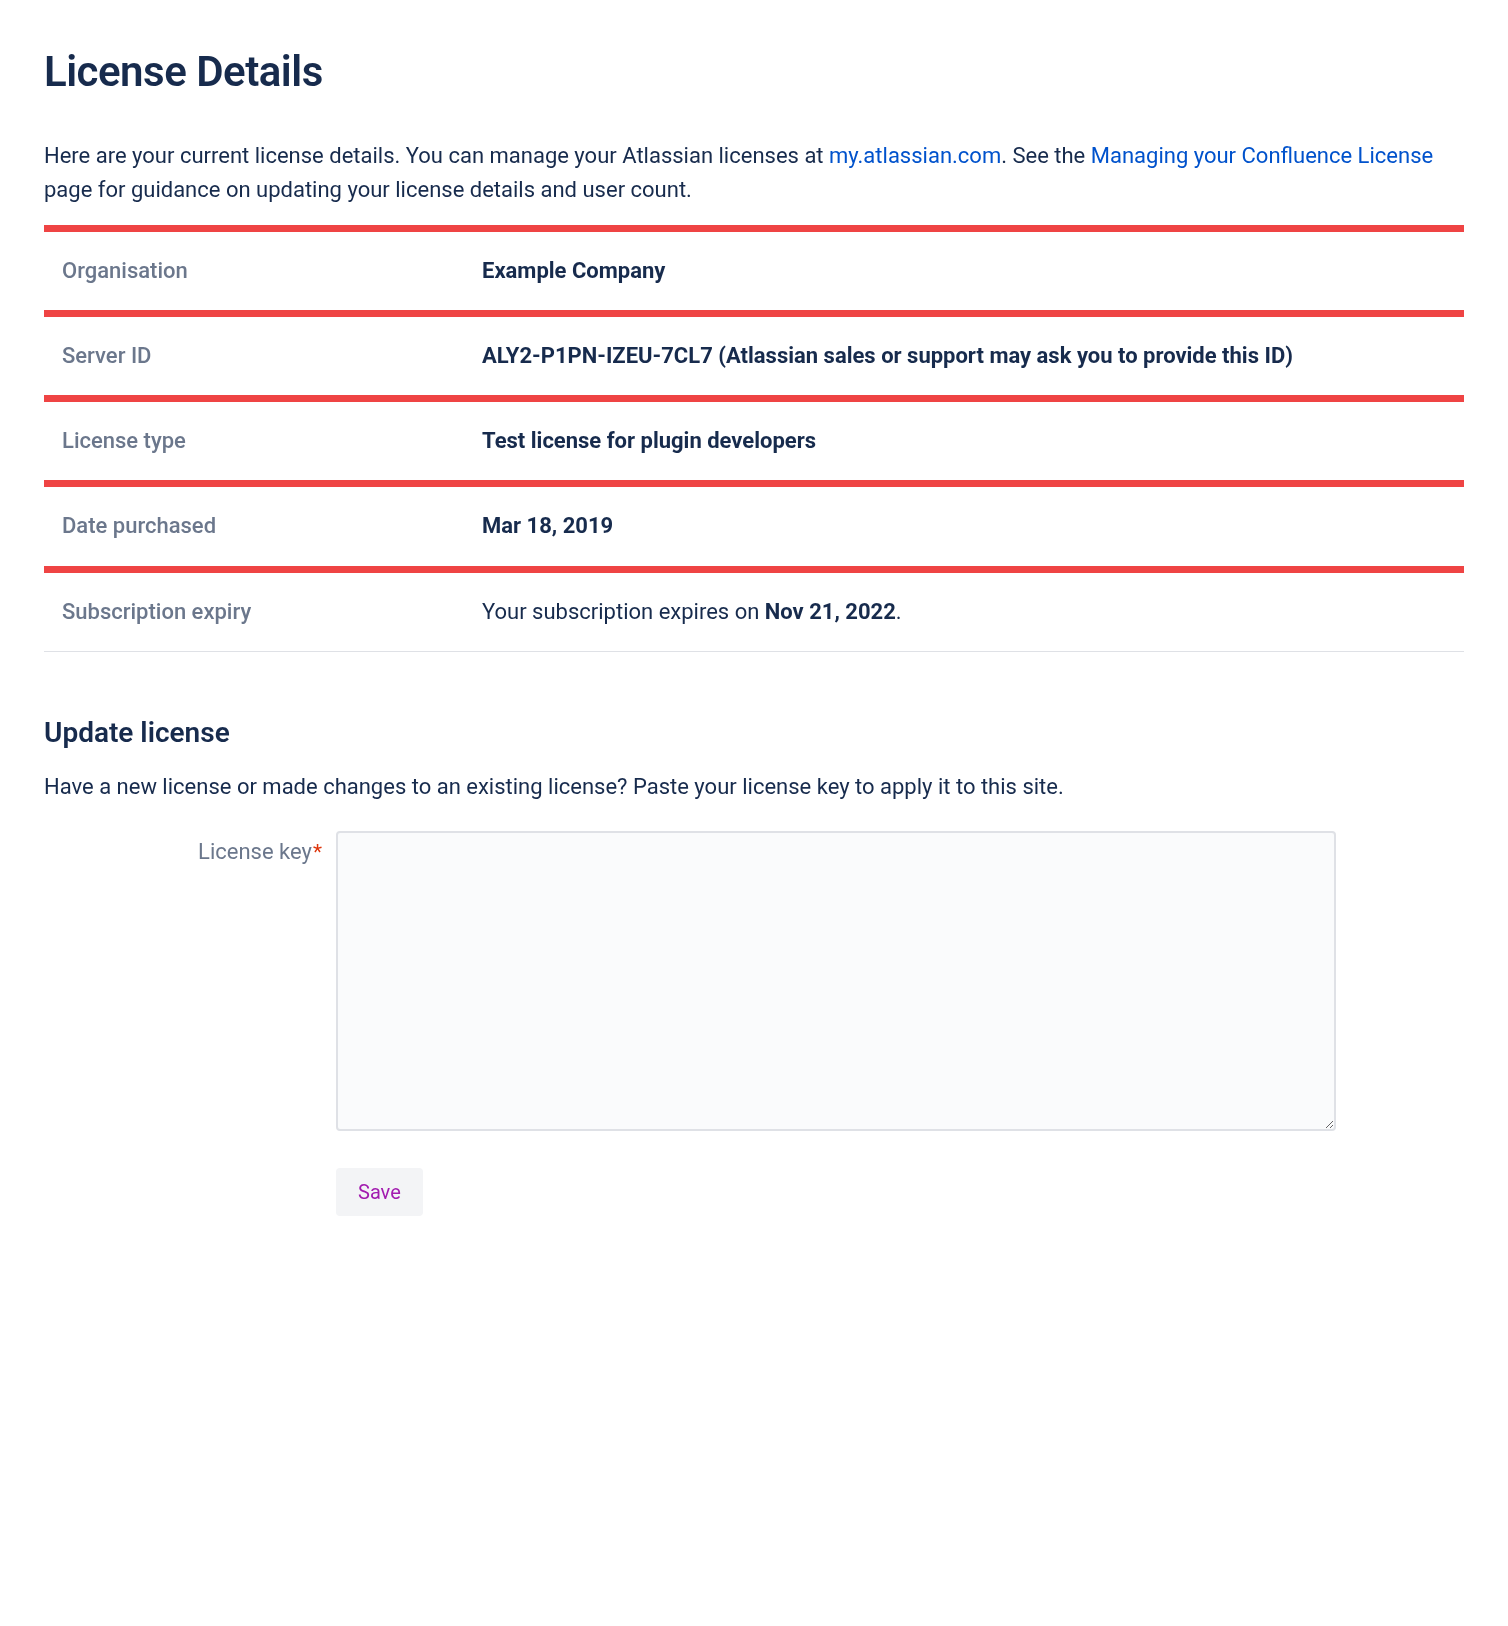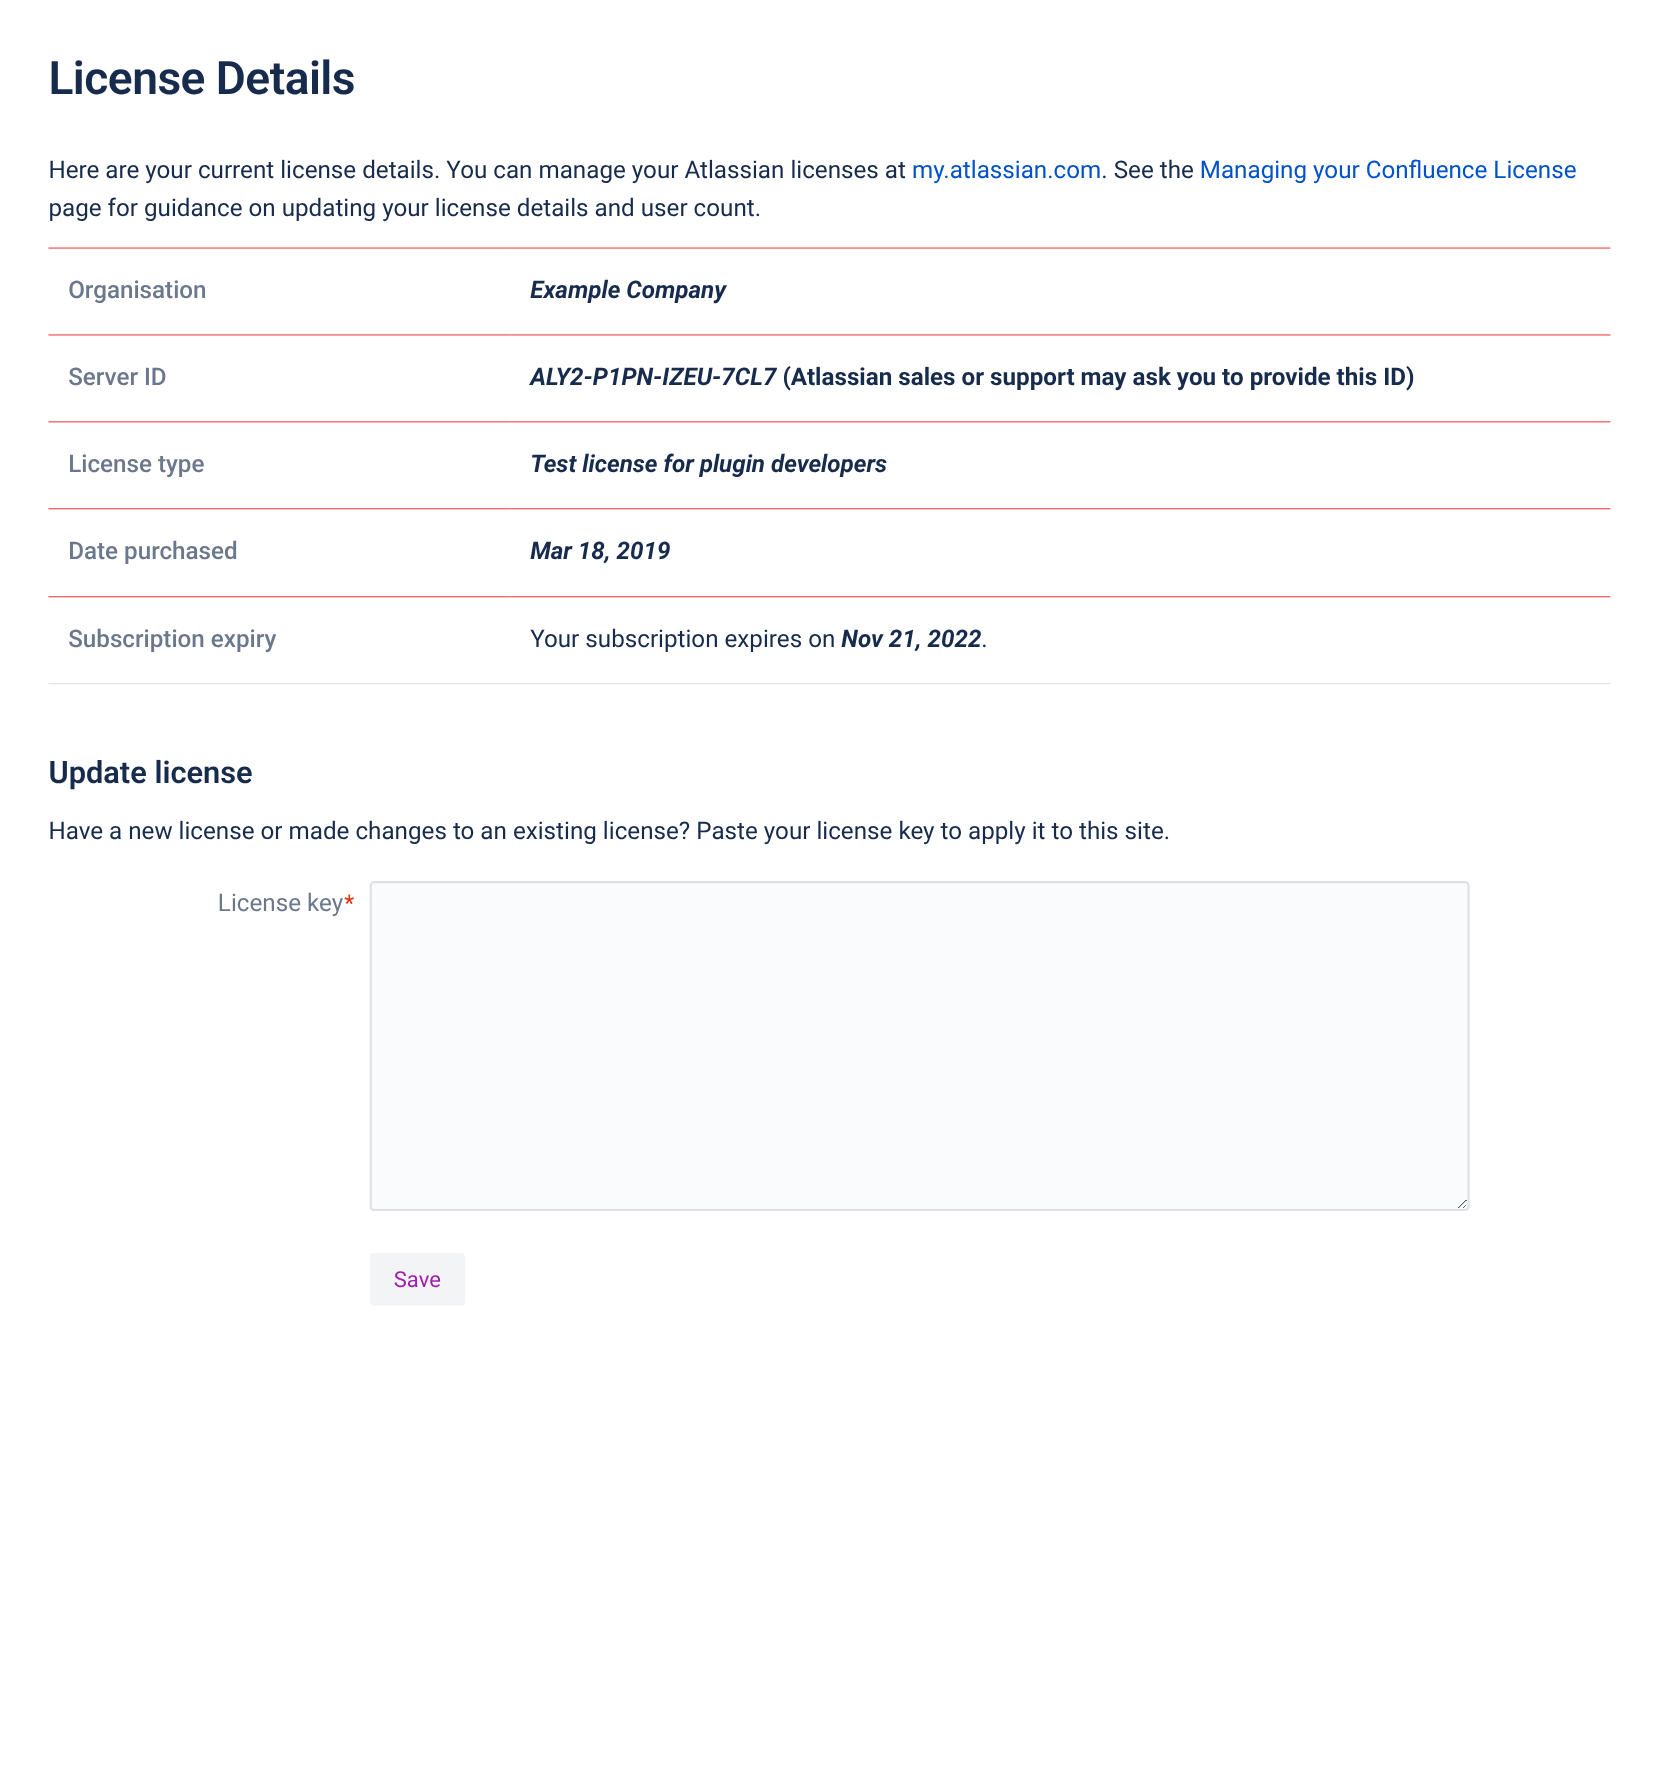--- a/index.html
+++ b/index.html
@@ -35,42 +35,41 @@
     a.link {
       color: #0052CC;
       text-decoration: none;
     }
     table.details {
       width: 100%;
       border-collapse: collapse;
       margin-top: 8px;
     }
     table.details tr {
-      border-top: 1px solid #ef4444;
+      border-top: 7px solid #ef4444;
     }
     table.details tr:last-child {
       border-bottom: 1px solid #dfe1e6;
     }
     table.details td {
       padding: 22px 18px;
       vertical-align: top;
       font-size: 22px;
       line-height: 1.55;
     }
     table.details td.label {
       color: #6B778C;
       width: 420px;
       font-weight: 500;
     }
     table.details td.value {
       color: #172B4D;
     }
     .bold {
       font-weight: 700;
-      font-style: italic;
     }
     .paren-note {
       font-weight: 700;
     }
     .btn {
       display: inline-block;
       background: #f3f4f6;
       border: none;
       border-radius: 4px;
       padding: 9px 18px;

